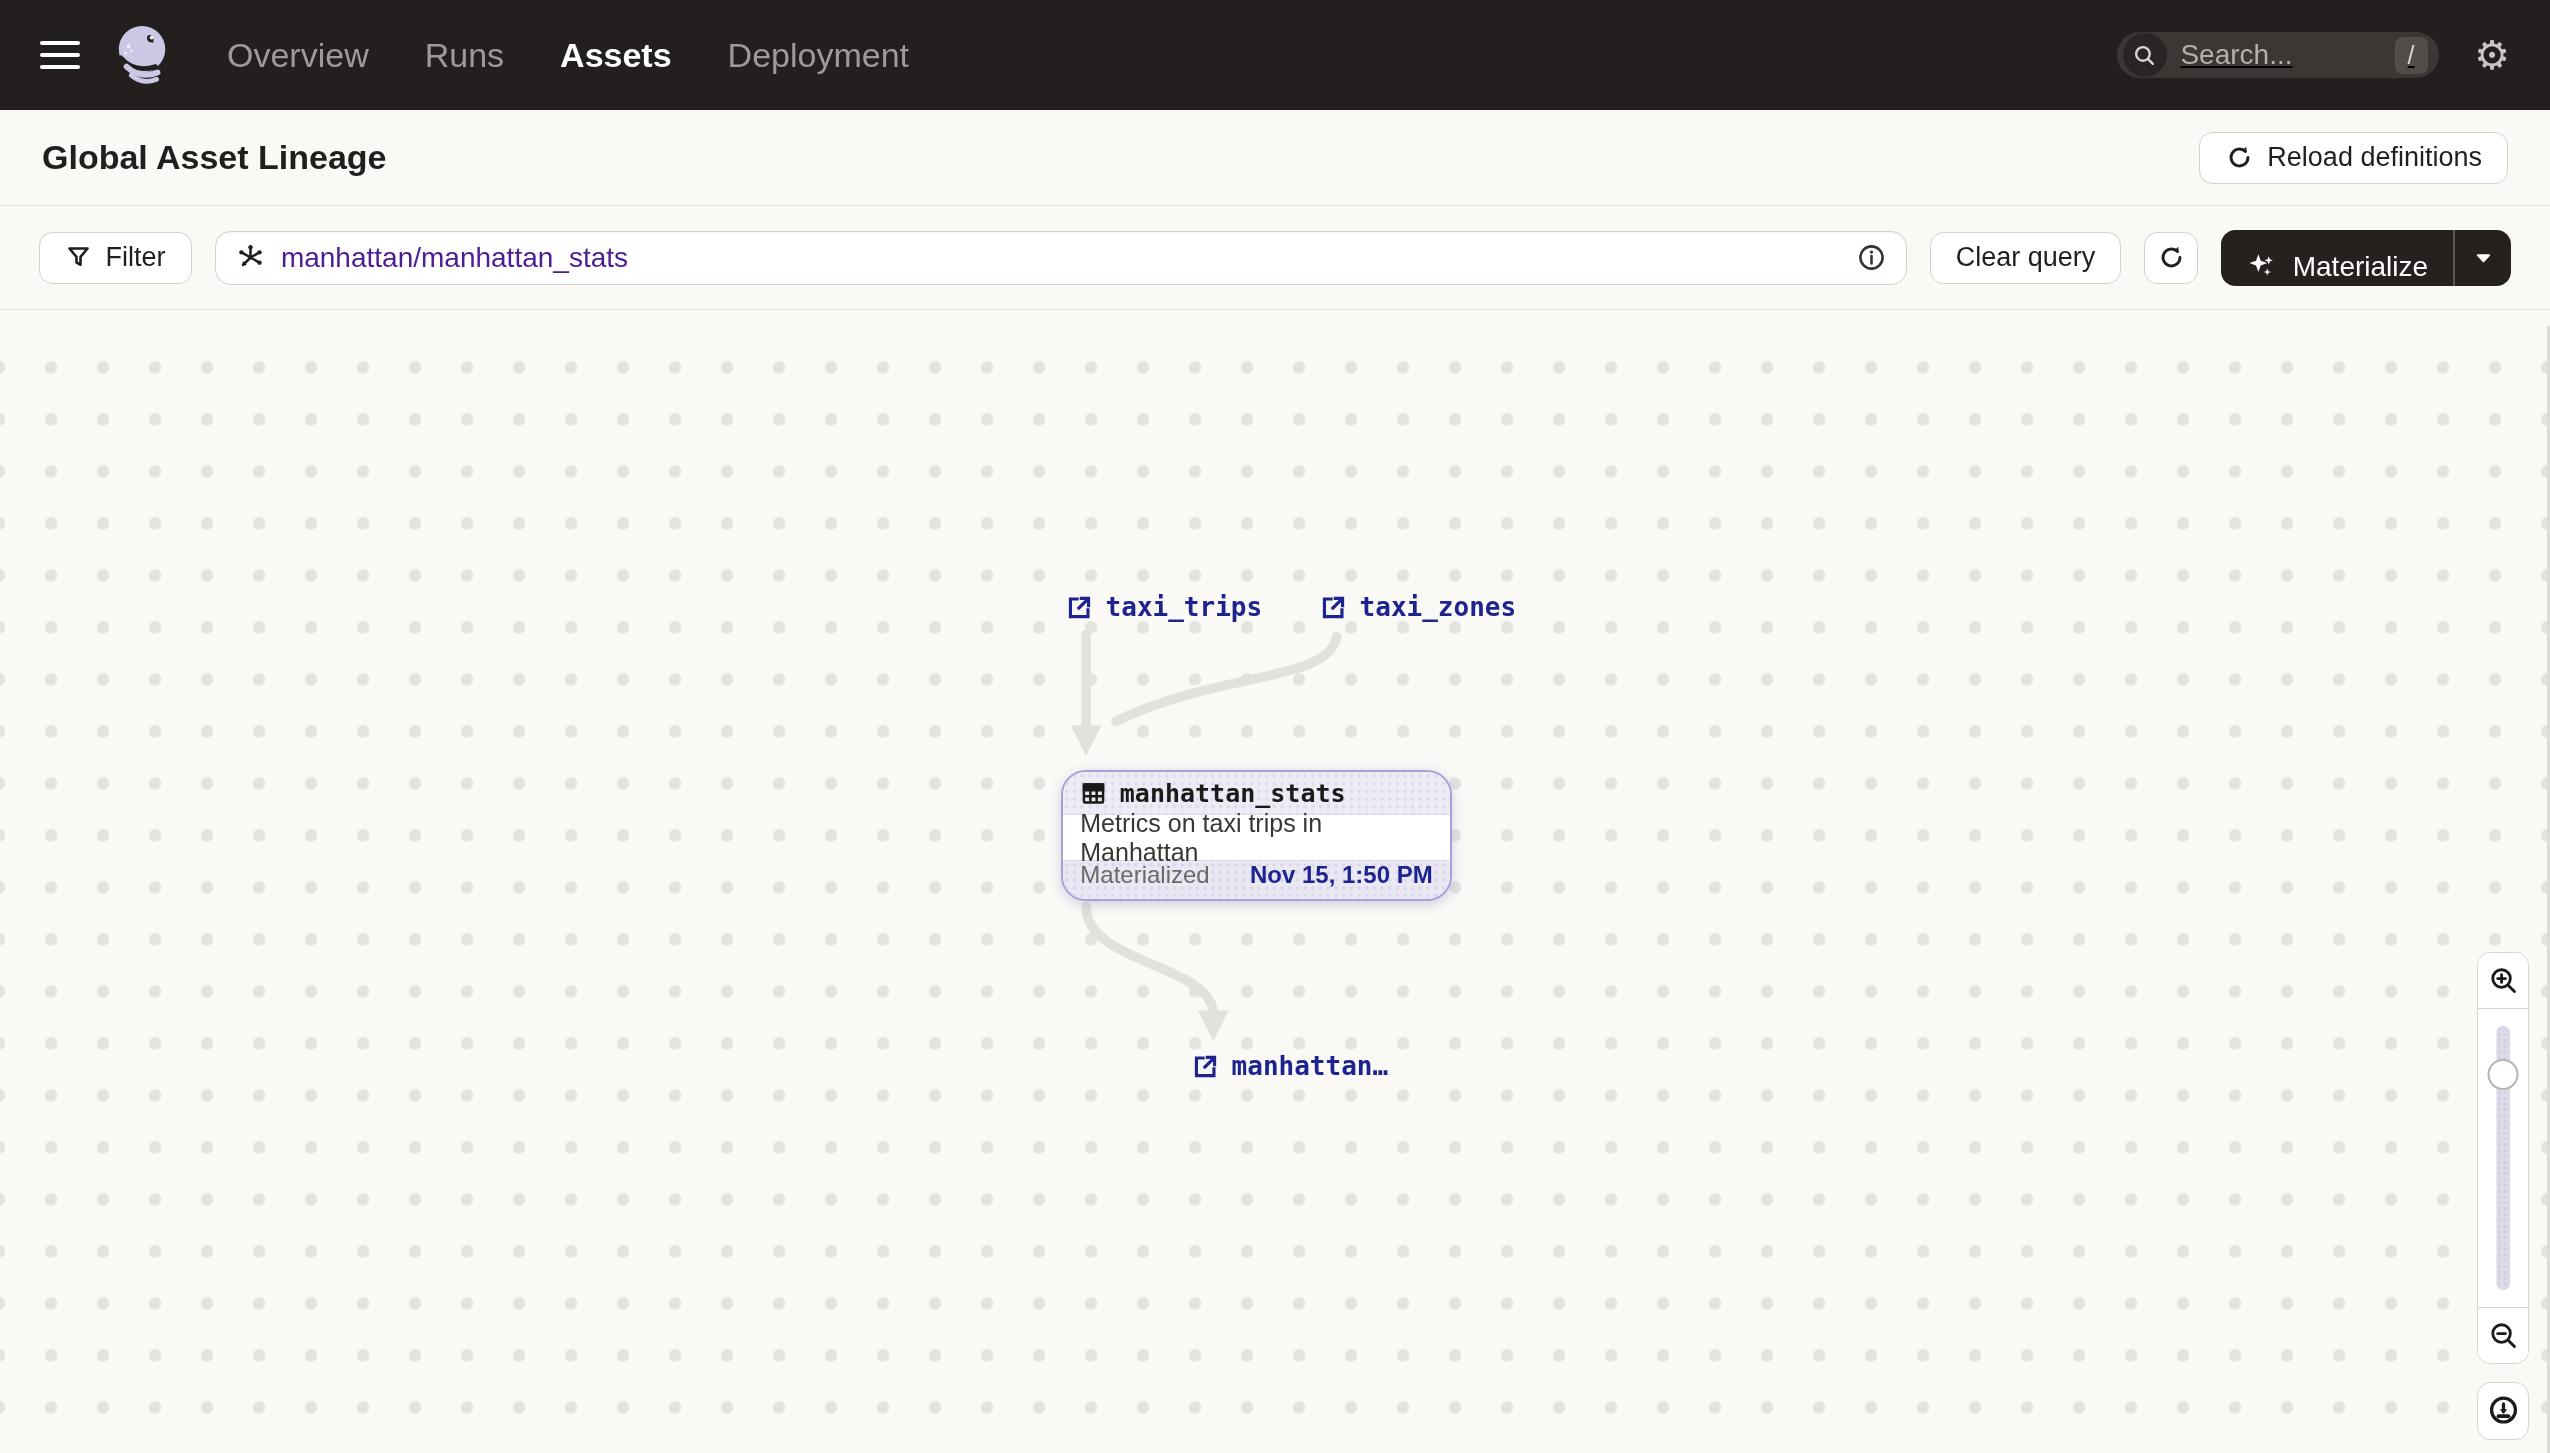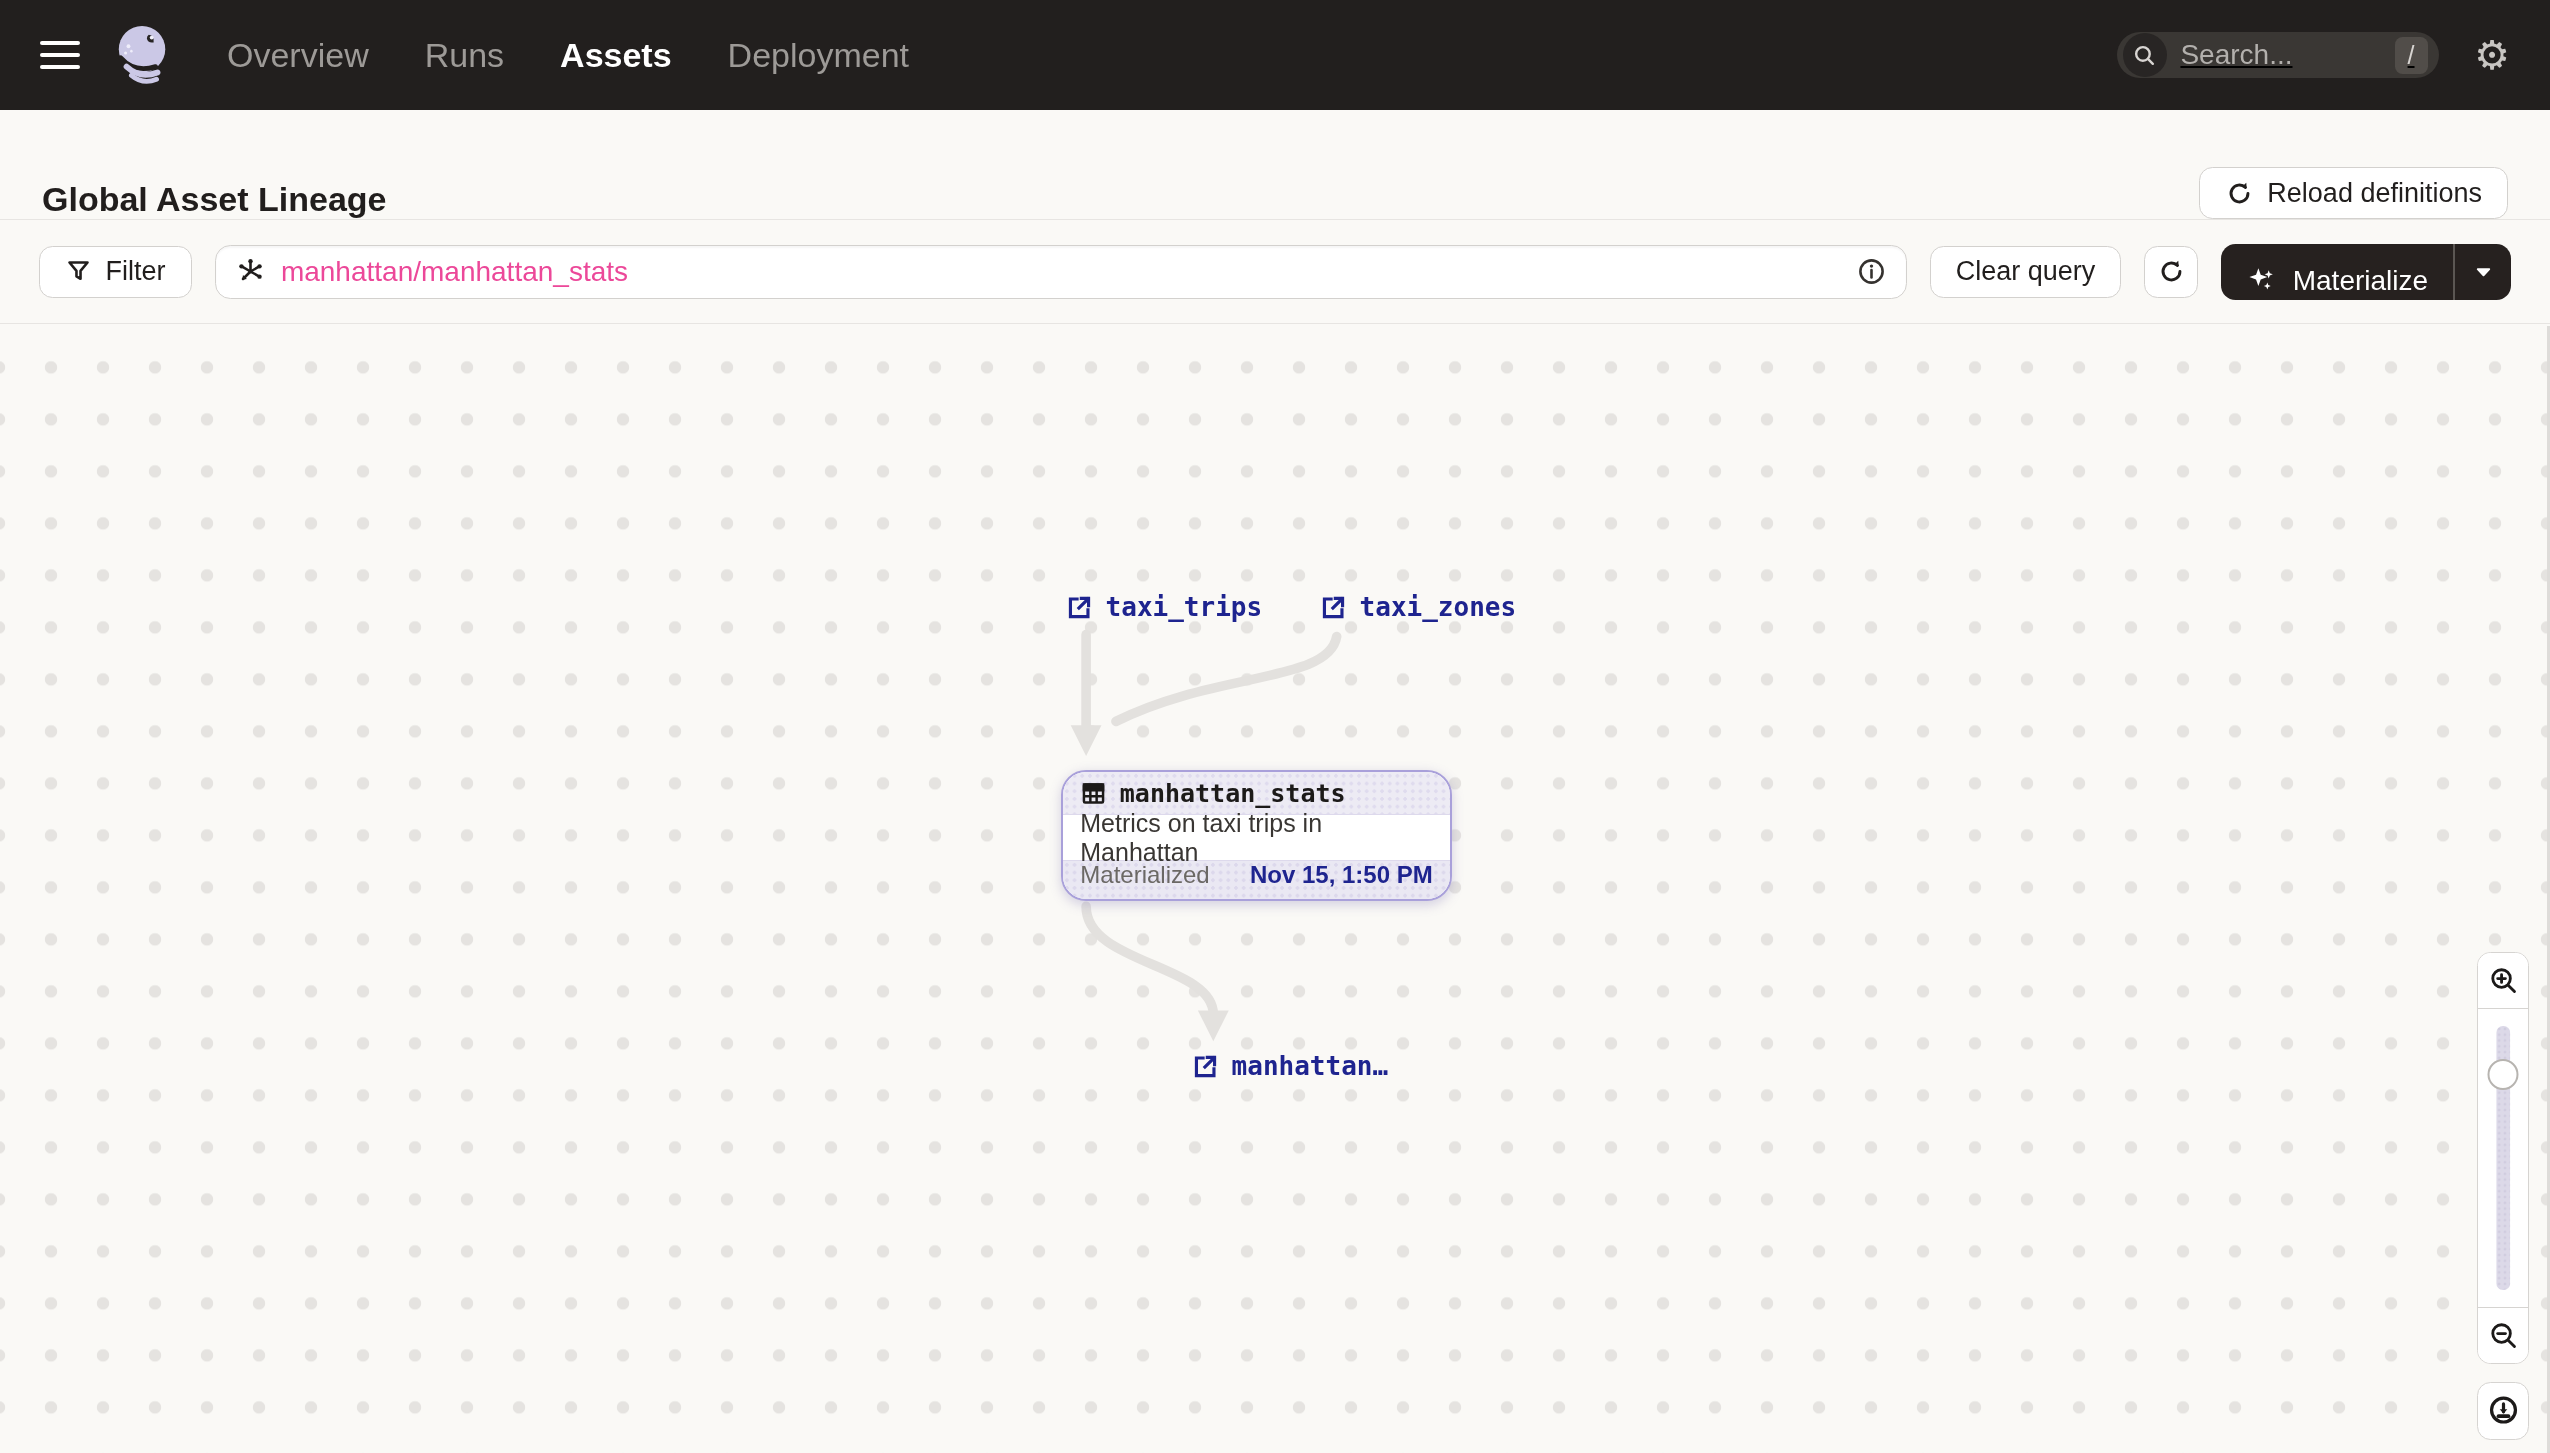--- a/index.html
+++ b/index.html
@@ -46,43 +46,43 @@
     color: #d8d5d2; font-size: 25px; display: flex; align-items: center; justify-content: center;
     flex: none;
   }
   .gear {
     margin-left: 35px; font-size: 40px; color: #c8c5c2; cursor: pointer;
     font-family: "DejaVu Sans", sans-serif; line-height: 1;
   }
 
   
   .page-header {
-    height: 110px; background: #faf9f6; border-bottom: 1.9px solid #e7e5e2;
-    display: flex; align-items: flex-end; justify-content: space-between;
+    height: 96px; background: #faf9f6; border-bottom: 1.9px solid #e7e5e2;
+    display: flex; align-items: center; justify-content: space-between;
     padding: 0 42px;
   }
   .page-title { font-size: 34px; font-weight: 700; color: #211e1d; }
   .btn {
     display: inline-flex; align-items: center; gap: 13.5px;
     height: 52px; border-radius: 13.5px; border: 1.9px solid #d3d1ce; background: #ffffff;
     padding: 0 25px; font-size: 27px; color: #211e1d; cursor: pointer; white-space: nowrap;
   }
 
   
   .toolbar {
     height: 104px; background: #faf9f6; border-bottom: 1.9px solid #e7e5e2;
     display: flex; align-items: center; gap: 23px; padding: 0 39px;
   }
   .query-box {
     flex: 1; height: 54px; border-radius: 15.4px; border: 1.9px solid #d3d1ce;
     background: #ffffff; display: flex; align-items: center; padding: 0 19px; gap: 15.4px;
     box-shadow: inset 0 1.9px 1.9px rgba(0,0,0,0.04);
   }
   .query-input {
-    flex: 1; min-width: 0; border: none; outline: none; font-size: 28px; color: #ec4899;
+    flex: 1; min-width: 0; border: none; outline: none; font-size: 28px; color: #4c1d95;
     font-family: "Liberation Sans", sans-serif; background: transparent;
   }
   .icon-btn {
     width: 54px; height: 52px; border-radius: 13.5px; border: 1.9px solid #d3d1ce;
     background: #ffffff; display: inline-flex; align-items: center; justify-content: center;
     cursor: pointer; flex: none;
   }
   .materialize {
     height: 56px; border-radius: 14.5px; background: #26211f; display: flex; align-items: stretch;
     cursor: pointer; flex: none; overflow: hidden;

